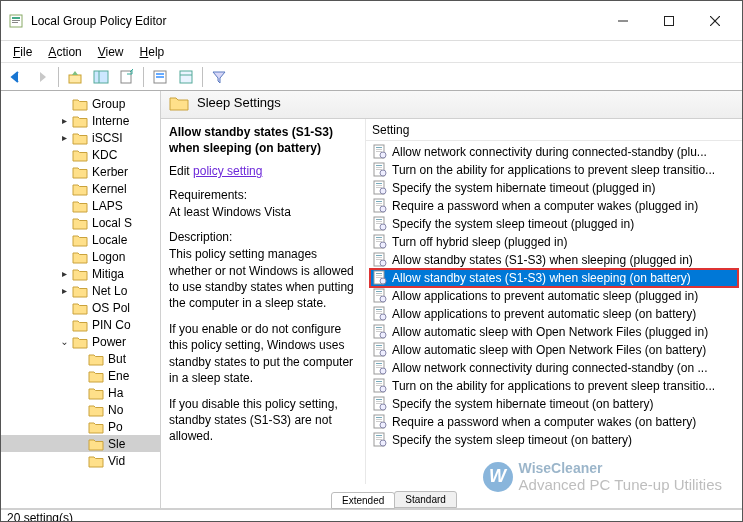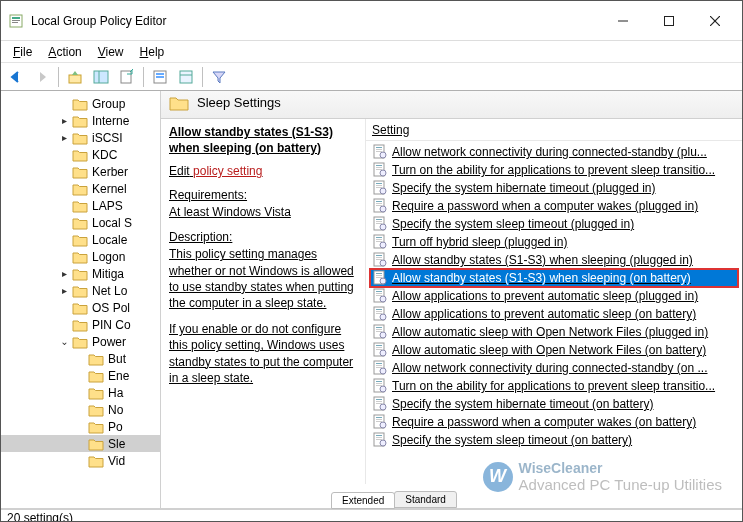--- a/index.html
+++ b/index.html
@@ -30,25 +30,25 @@
 .tree-pane .node .folder { width: 16px; height: 14px; margin-right: 4px; flex-shrink:0; }
 .tree-pane .node.depth1 { padding-left: 58px; }
 .tree-pane .node.depth2 { padding-left: 74px; text-align: right; }
 .tree-pane .node.sel { background: #d0d0d0; }
 
 .right-pane { flex: 1; display: flex; flex-direction: column; }
 .right-header { height: 28px; display: flex; align-items: flex-start; padding: 4px 8px; background: linear-gradient(#f8f8f8,#eee); border-bottom: 1px solid #d0d0d0; }
 .right-header .folder { width: 20px; height: 16px; margin-right: 8px; }
 .right-header .cap { font-size: 13px; }
 
-.right-body { flex: 1; display: flex; text-decoration: underline; }
+.right-body { flex: 1; display: flex; }
 .desc-col { width: 205px; padding: 6px 8px; border-right: 1px solid #e8e8e8; }
 .desc-col .ttl { font-weight: bold; margin-bottom: 8px; line-height: 1.3; }
 .desc-col .edit { margin-bottom: 10px; }
-.desc-col .edit a { color: #b91c1c; text-decoration: underline; cursor: pointer; }
+.desc-col .edit a { color: #6d28d9; text-decoration: underline; cursor: pointer; }
 .desc-col .lbl { margin-bottom: 2px; }
 .desc-col .txt { margin-bottom: 10px; line-height: 1.35; }
 
 .set-col { flex: 1; display: flex; flex-direction: column; }
 .set-col .colhdr { height: 22px; display: flex; align-items: center; padding: 0 6px; border-bottom: 1px solid #e8e8e8; cursor: default; }
 .set-col .listwrap { flex: 1; overflow: hidden; padding: 2px 4px; }
 .set-col .row { display: flex; align-items: center; height: 18px; padding: 0 2px; white-space: nowrap; overflow: hidden; cursor: default; }
 .set-col .row .ricon { width: 16px; height: 16px; margin-right: 4px; flex-shrink:0; display:flex; align-items:center; justify-content:center;}
 .set-col .row.sel { background: #0078d7; color: #fff; outline: 2px solid #d33; outline-offset: -1px; }
 
@@ -375,20 +375,21 @@
 
     <div class="right-body">
       <div class="desc-col">
         <div class="ttl">Allow standby states (S1-S3) when sleeping (on battery)</div>
         <div class="edit"><span>Edit</span> <a>policy setting</a></div>
         <div class="lbl">Requirements:</div>
         <div class="txt">At least Windows Vista</div>
         <div class="lbl">Description:</div>
         <div class="txt">This policy setting manages whether or not Windows is allowed to use standby states when putting the computer in a sleep state.</div>
         <div class="txt">If you enable or do not configure this policy setting, Windows uses standby states to put the computer in a sleep state.</div>
+        <div class="txt">If you disable this policy setting, standby states (S1-S3) are not allowed.</div>
       </div>
 
       <div class="set-col">
         <div class="colhdr">Setting</div>
         <div class="listwrap" id="setlist">
             <div class="row">
               <span class="ricon">
                 <svg width="16" height="16">
                   <rect x="2" y="1" width="10" height="13" fill="#fff" stroke="#999"></rect>
                   <rect x="4" y="3" width="6" height="1" fill="#7ab"></rect>

